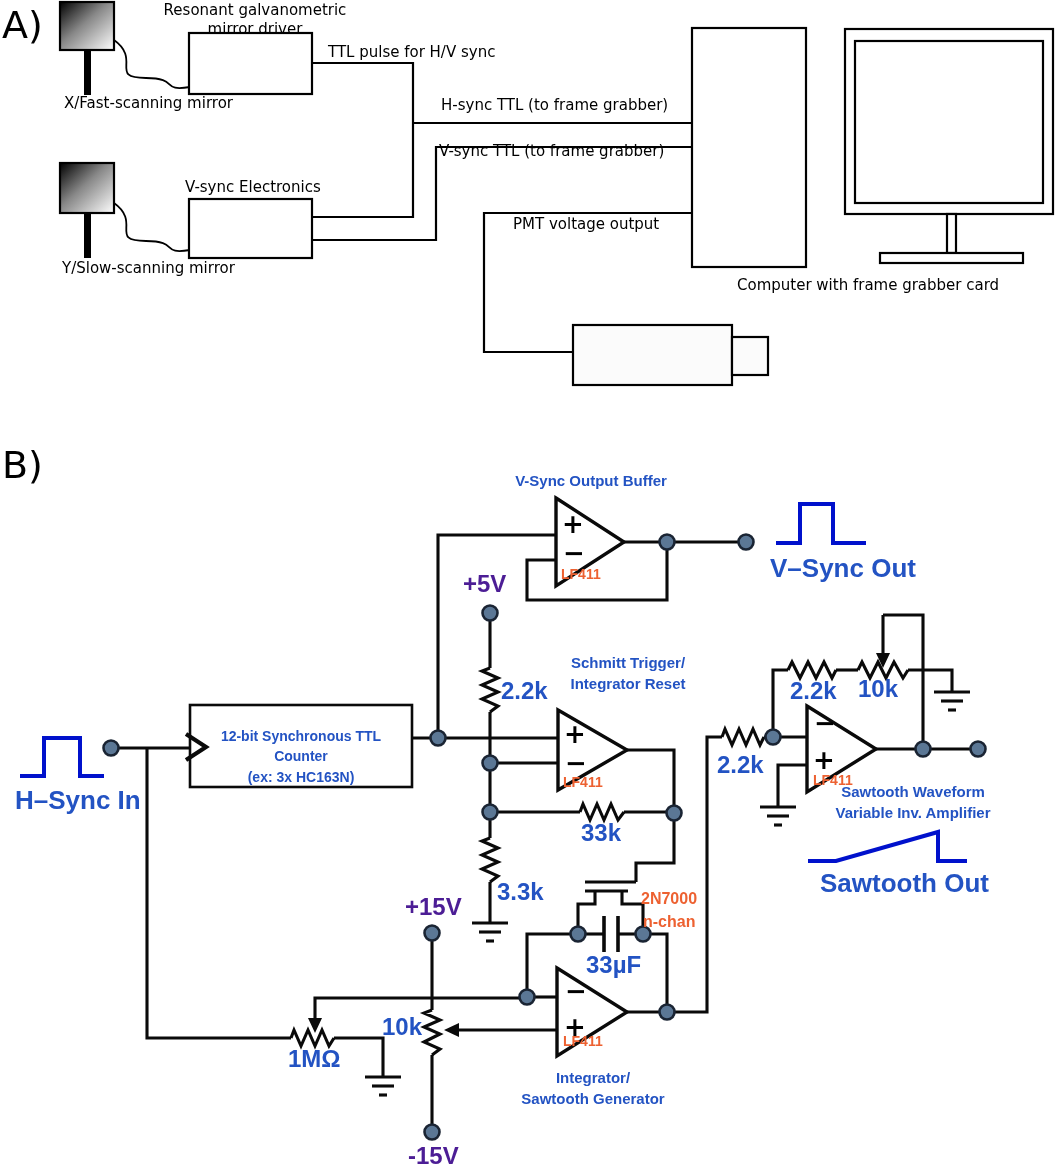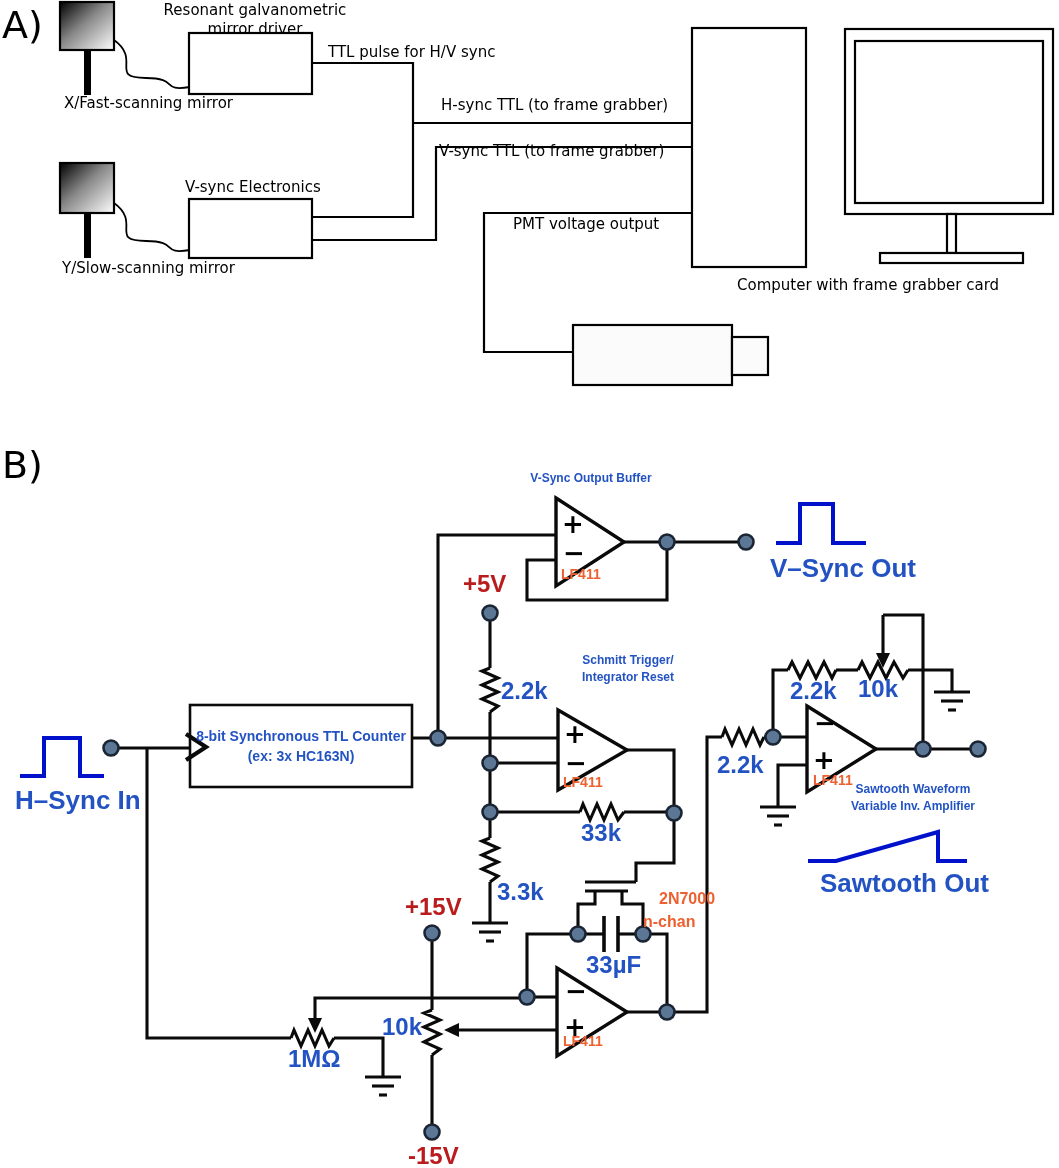--- a/index.html
+++ b/index.html
@@ -3,25 +3,25 @@
 <meta charset="utf-8">
 <style>
   html,body{margin:0;padding:0;background:#fff;}
   .canvas{position:relative;width:1059px;height:1168px;background:#fff;overflow:hidden;
           font-family:"DejaVu Sans",sans-serif;}
   .canvas svg{position:absolute;left:0;top:0;}
   .lab{position:absolute;font-size:15px;color:#000;white-space:pre-line;line-height:1.25;}
   .ctr{text-align:center;}
   .tag{font-size:38px;color:#000;font-family:"DejaVu Sans",sans-serif;}
   .blue{font-family:"Liberation Sans",sans-serif;font-weight:bold;color:#2353c3;}
-  .title{font-size:12px;line-height:1.4;}
+  .title{font-size:15px;line-height:1.4;}
   .wave{font-size:26px;}
   .val{font-size:24px;}
   .red{position:absolute;font-family:"Liberation Sans",sans-serif;font-weight:bold;
-       color:#b91c1c;font-size:24px;}
+       color:#4c1d95;font-size:24px;}
   .orange{position:absolute;font-family:"Liberation Sans",sans-serif;font-weight:bold;
        color:#ed6131;font-size:14px;margin-top:31px;}
   .big-orange{font-size:16px;}
   .pm{position:absolute;font-size:26px;font-weight:bold;color:#000;line-height:1;
       font-family:"DejaVu Sans",sans-serif;}
 </style>
 </head>
 <body>
 
 <div class="canvas">
@@ -208,26 +208,28 @@
 <div class="lab" style="left:64px;top:94px;">X/Fast-scanning mirror</div>
 <div class="lab" style="left:328px;top:43px;">TTL pulse for H/V sync</div>
 <div class="lab" style="left:441px;top:96px;">H-sync TTL (to frame grabber)</div>
 <div class="lab" style="left:439px;top:142px;">V-sync TTL (to frame grabber)</div>
 <div class="lab" style="left:185px;top:178px;">V-sync Electronics</div>
 <div class="lab" style="left:62px;top:259px;">Y/Slow-scanning mirror</div>
 <div class="lab" style="left:513px;top:215px;">PMT voltage output</div>
 <div class="lab" style="left:737px;top:276px;">Computer with frame grabber card</div>
 
 <div class="lab blue title ctr" style="left:441px;top:470px;width:300px;">V-Sync Output Buffer</div>
-<div class="lab blue ctr" style="left:193px;top:726px;width:216px;font-size:14px;line-height:1.45;">8-bit Synchronous TTL Counter
+<div class="lab blue ctr" style="left:193px;top:726px;width:216px;font-size:14px;line-height:1.45;">12-bit Synchronous TTL Counter
 (ex: 3x HC163N)</div>
 <div class="lab blue title ctr" style="left:478px;top:652px;width:300px;">Schmitt Trigger/
 Integrator Reset</div>
 <div class="lab blue title ctr" style="left:763px;top:781px;width:300px;">Sawtooth Waveform
 Variable Inv. Amplifier</div>
+<div class="lab blue title ctr" style="left:443px;top:1067px;width:300px;">Integrator/
+Sawtooth Generator</div>
 
 <div class="lab blue wave" style="left:770px;top:552px;">V–Sync Out</div>
 <div class="lab blue wave" style="left:15px;top:784px;">H–Sync In</div>
 <div class="lab blue wave" style="left:820px;top:867px;">Sawtooth Out</div>
 
 <div class="lab blue val" style="left:501px;top:676px;">2.2k</div>
 <div class="lab blue val" style="left:497px;top:840px;margin-top:37px;">3.3k</div>
 <div class="lab blue val" style="left:581px;top:818px;">33k</div>
 <div class="lab blue val" style="left:717px;top:750px;">2.2k</div>
 <div class="lab blue val" style="left:790px;top:676px;">2.2k</div>
@@ -237,21 +239,21 @@
 <div class="lab blue val" style="left:586px;top:950px;">33µF</div>
 
 <div class="red" style="left:463px;top:570px;">+5V</div>
 <div class="red" style="left:405px;top:893px;">+15V</div>
 <div class="red" style="left:408px;top:1142px;">-15V</div>
 
 <div class="orange" style="left:561px;top:535px;">LF411</div>
 <div class="orange" style="left:563px;top:743px;">LF411</div>
 <div class="orange" style="left:813px;top:741px;">LF411</div>
 <div class="orange" style="left:563px;top:1002px;">LF411</div>
-<div class="orange big-orange" style="left:659px;top:859px;text-align:center;">2N7000</div>
+<div class="orange big-orange" style="left:641px;top:859px;text-align:center;">2N7000</div>
 <div class="orange big-orange" style="left:643px;top:882px;">n-chan</div>
 
 <div class="pm" style="left:562px;top:511px;">+</div>
 <div class="pm" style="left:563px;top:540px;">−</div>
 <div class="pm" style="left:564px;top:721px;">+</div>
 <div class="pm" style="left:565px;top:750px;">−</div>
 <div class="pm" style="left:565px;top:978px;">−</div>
 <div class="pm" style="left:564px;top:1014px;">+</div>
 <div class="pm" style="left:814px;top:710px;">−</div>
 <div class="pm" style="left:813px;top:747px;">+</div>

